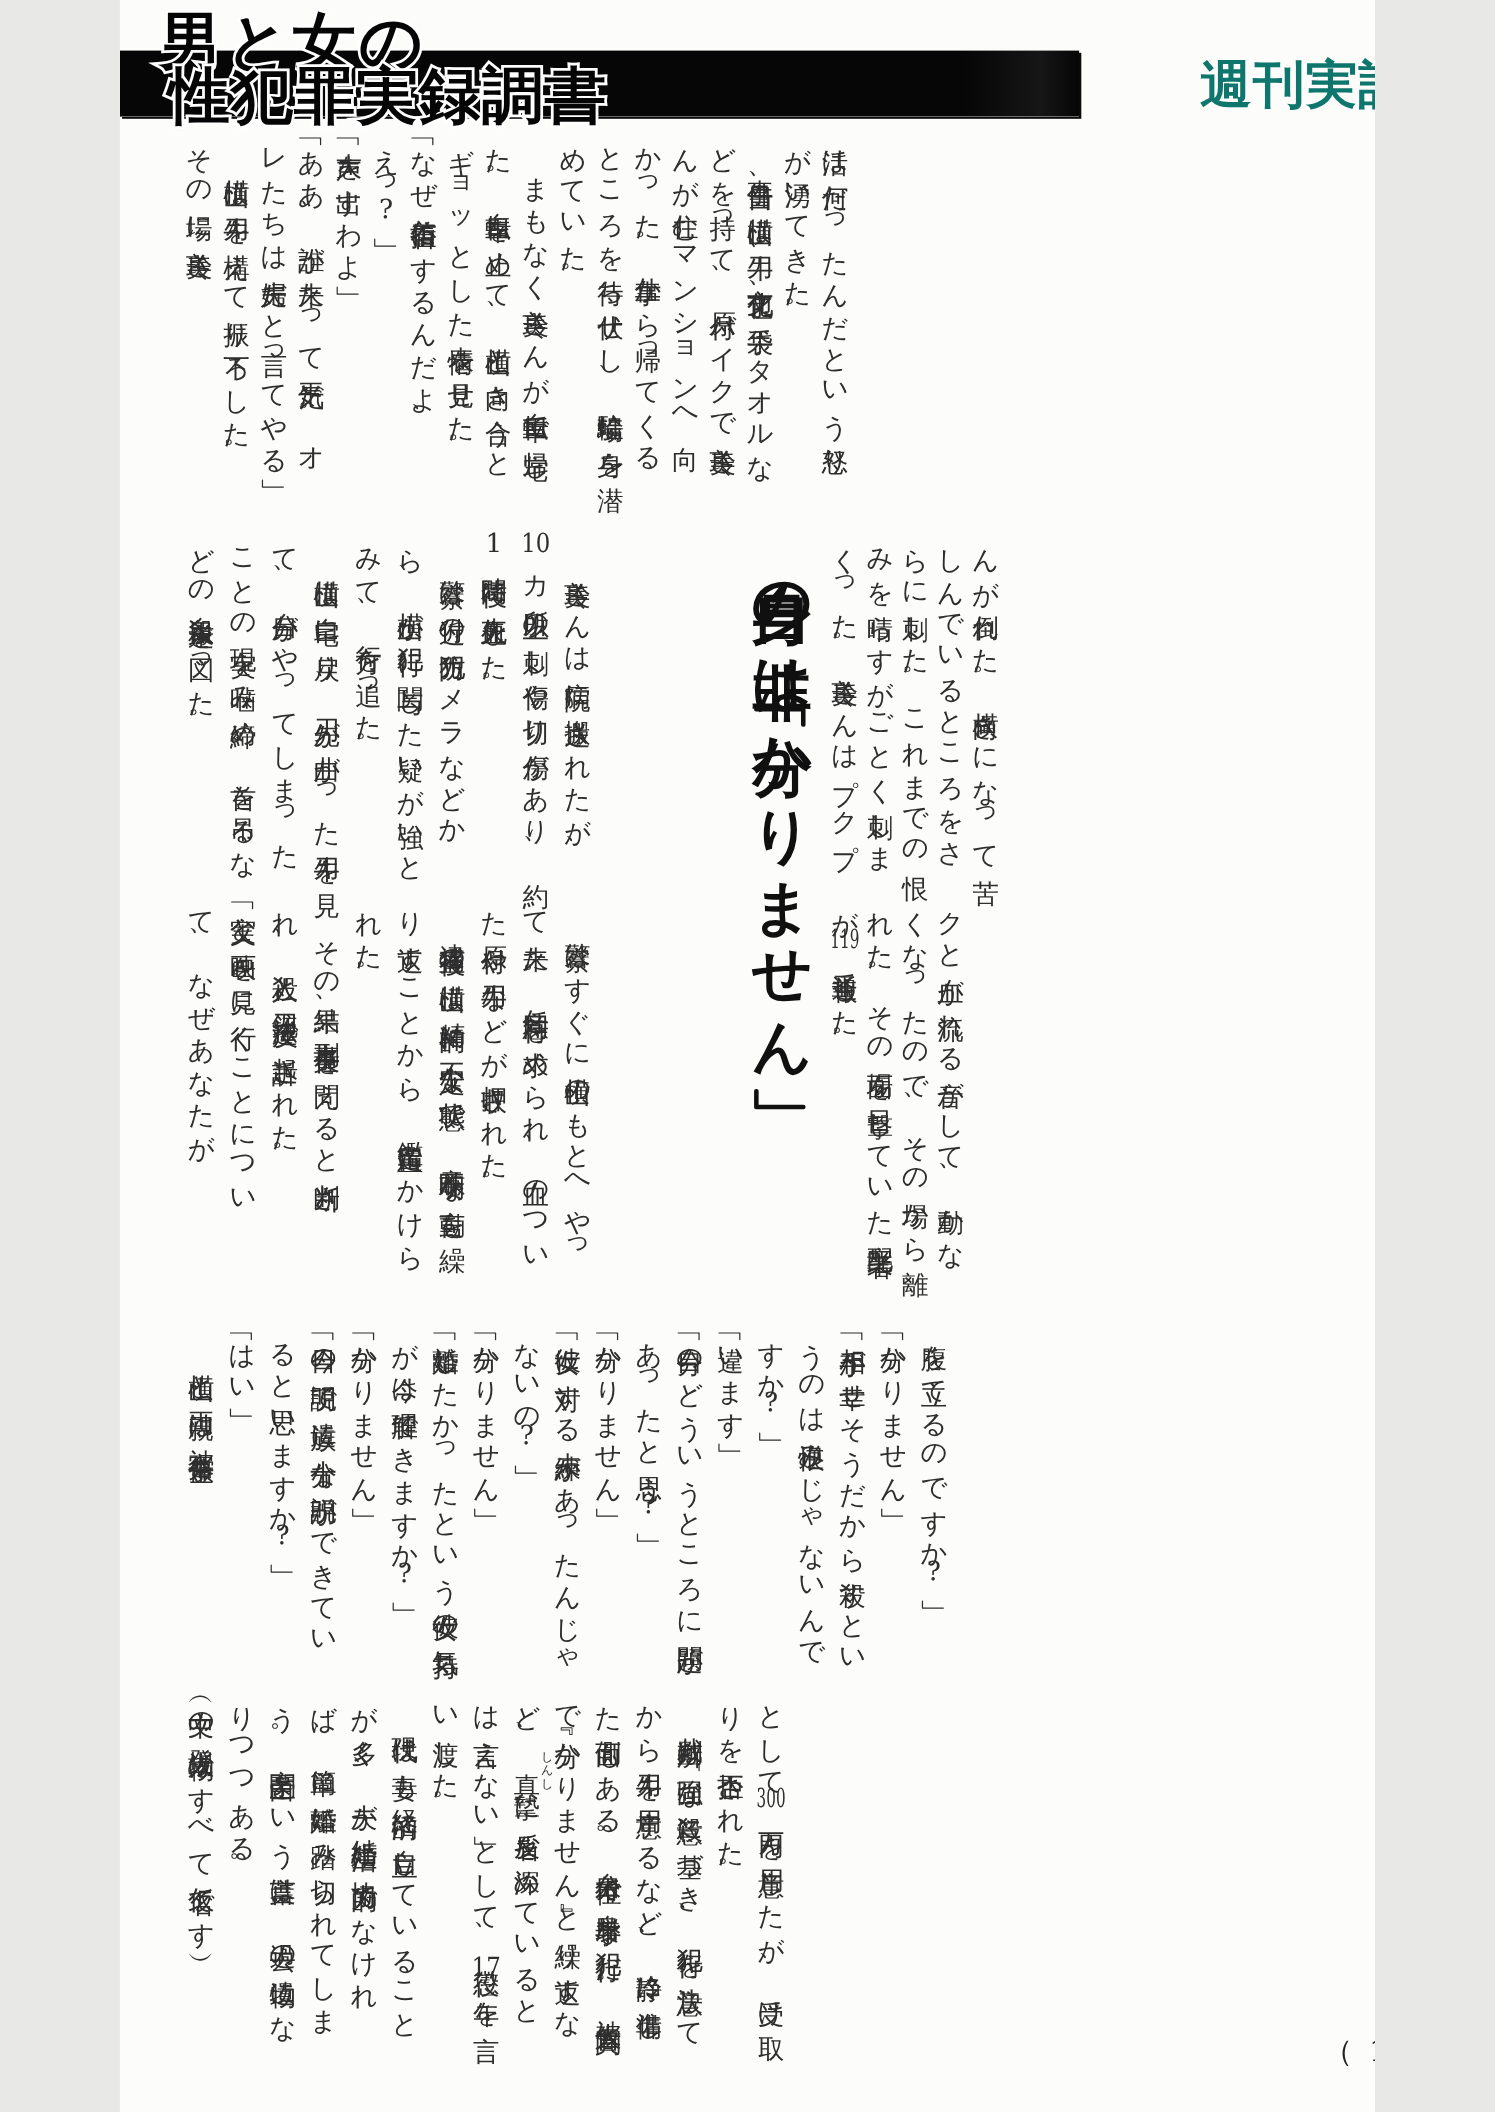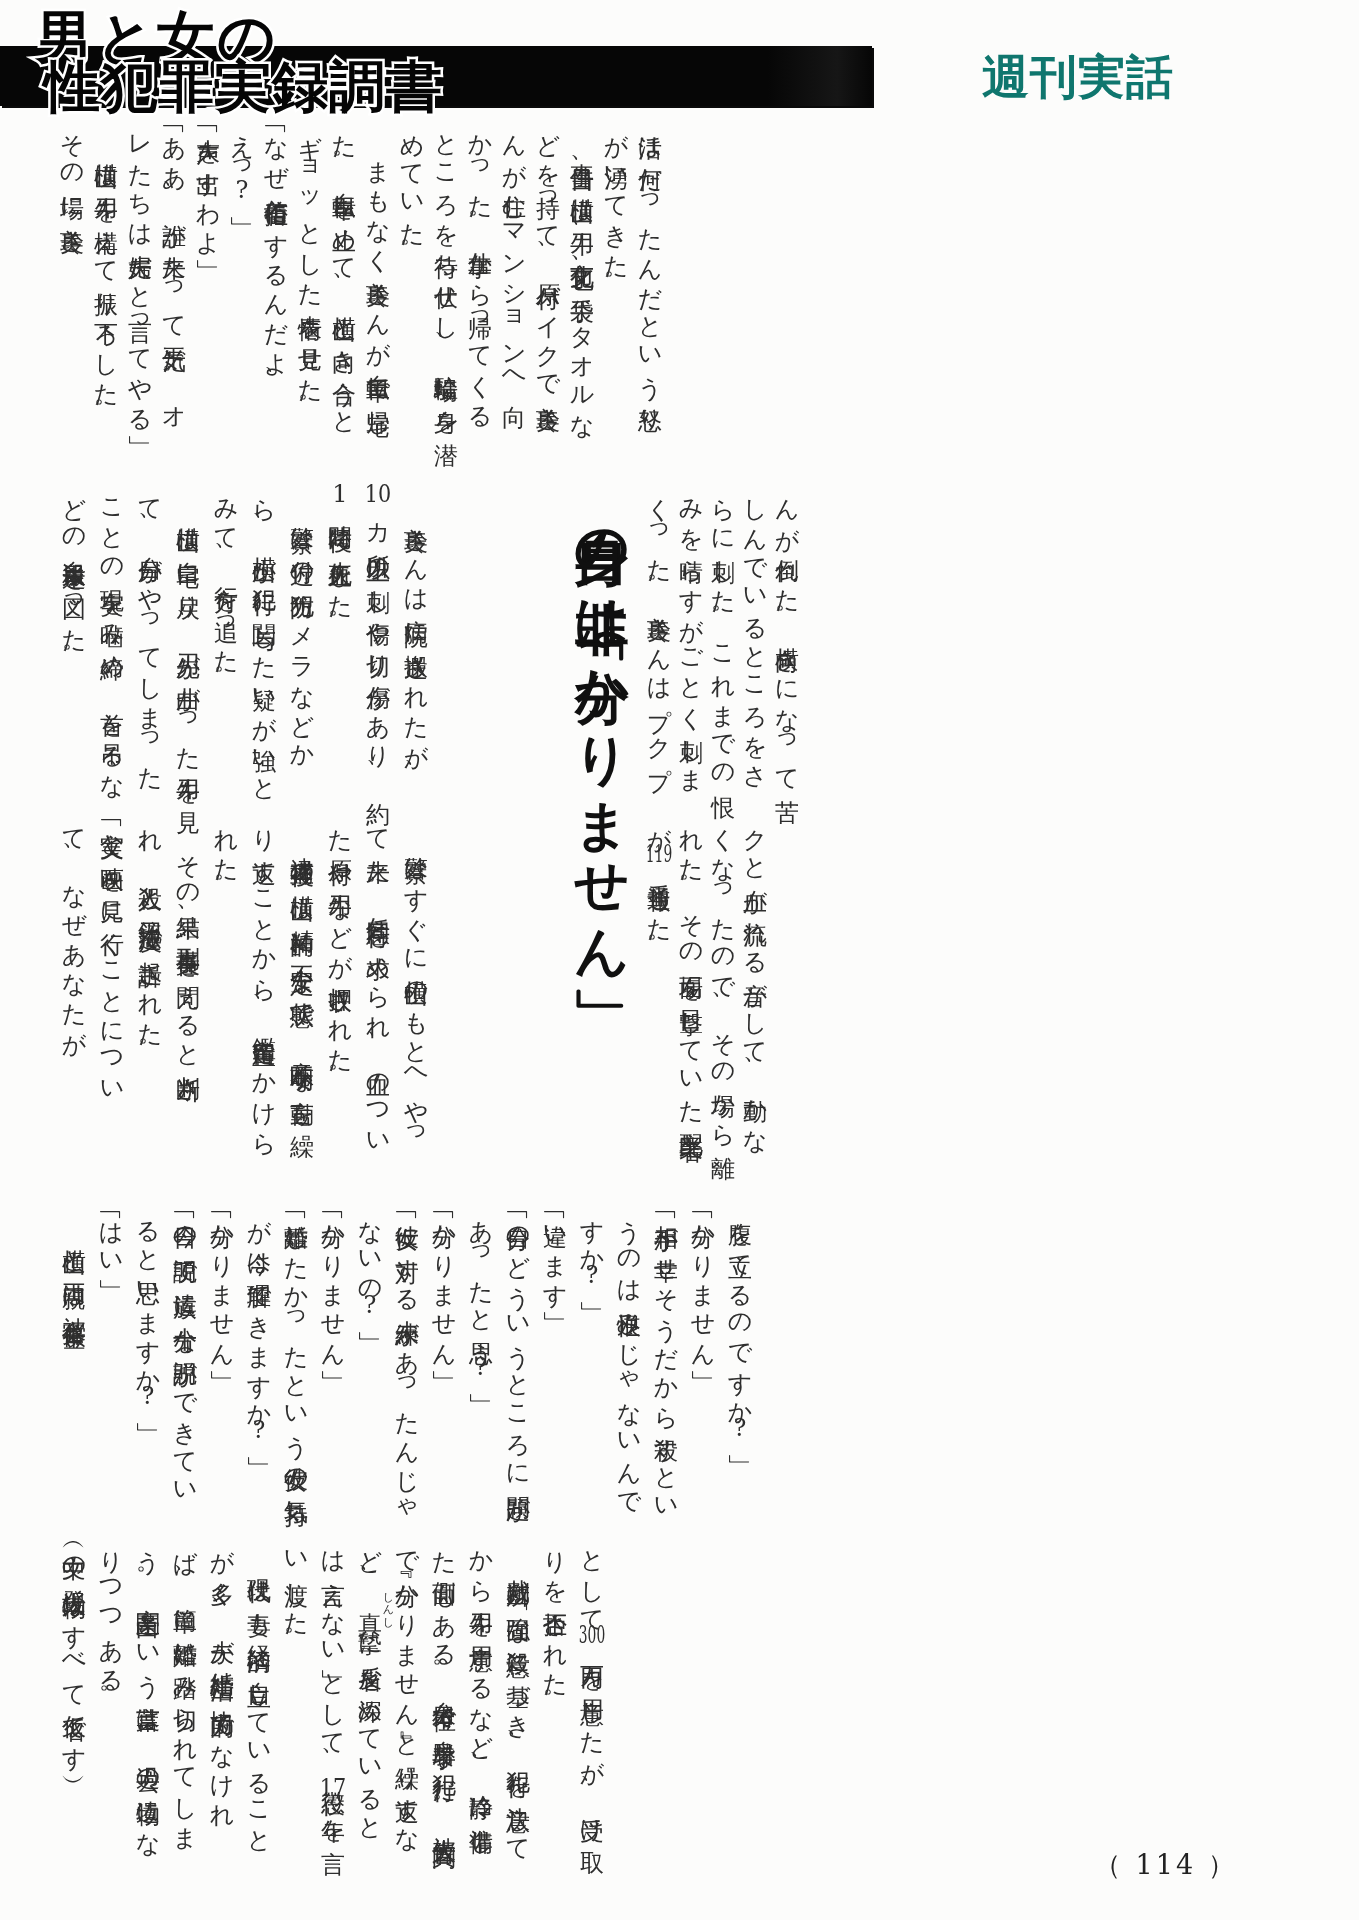--- a/index.html
+++ b/index.html
@@ -1,17 +1,17 @@
 <!DOCTYPE html>
 <html lang="ja"><head>
 <meta charset="utf-8">
 <style>
   html,body { margin:0; padding:0; background:#e8e8e6; }
   .page {
-    position:relative; width:1359px; height:1920px; margin:0 auto;
+    position:relative; width:1141px; height:1920px; margin:0 auto;
     background:#fcfcfb; overflow:hidden;
     font-family:"DejaVu Serif", serif; color:#2e2e2e;
   }
 
   
   .logo-banner {
     position:absolute; left:0; top:46px; width:872px; height:60px;
     background:linear-gradient(90deg,#060606 0 88%, #161616 96%, #060606);
     box-shadow:2px 2px 0 #0a0a0a;
   }

